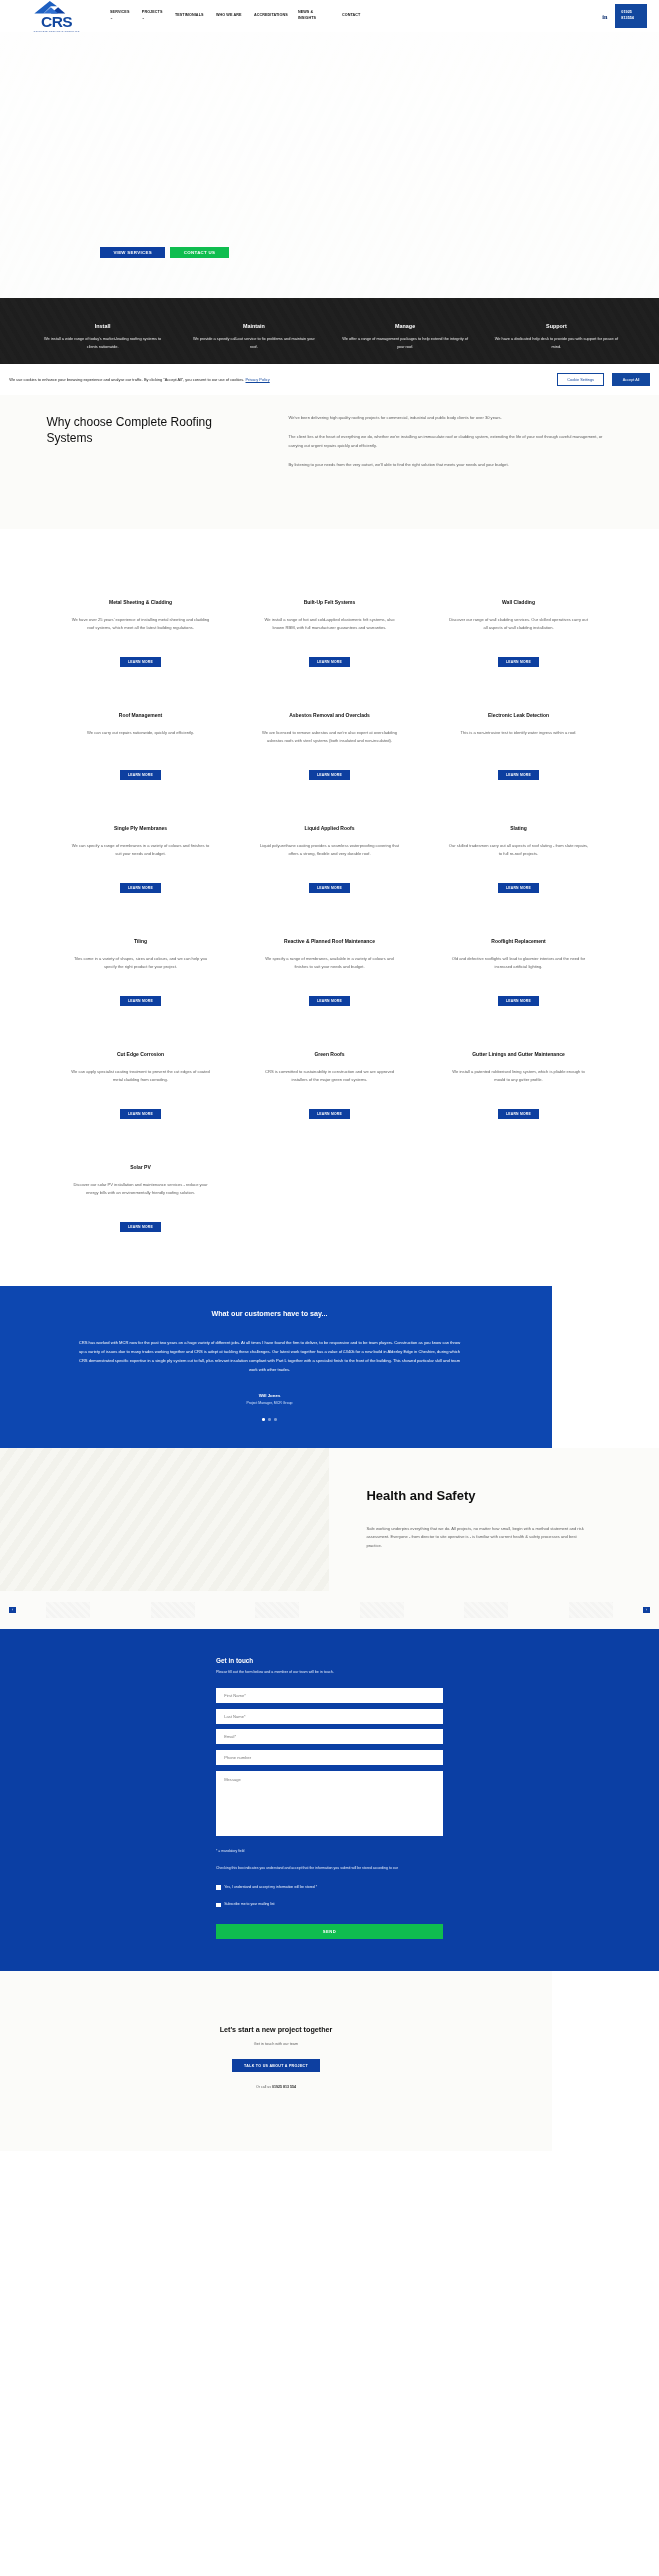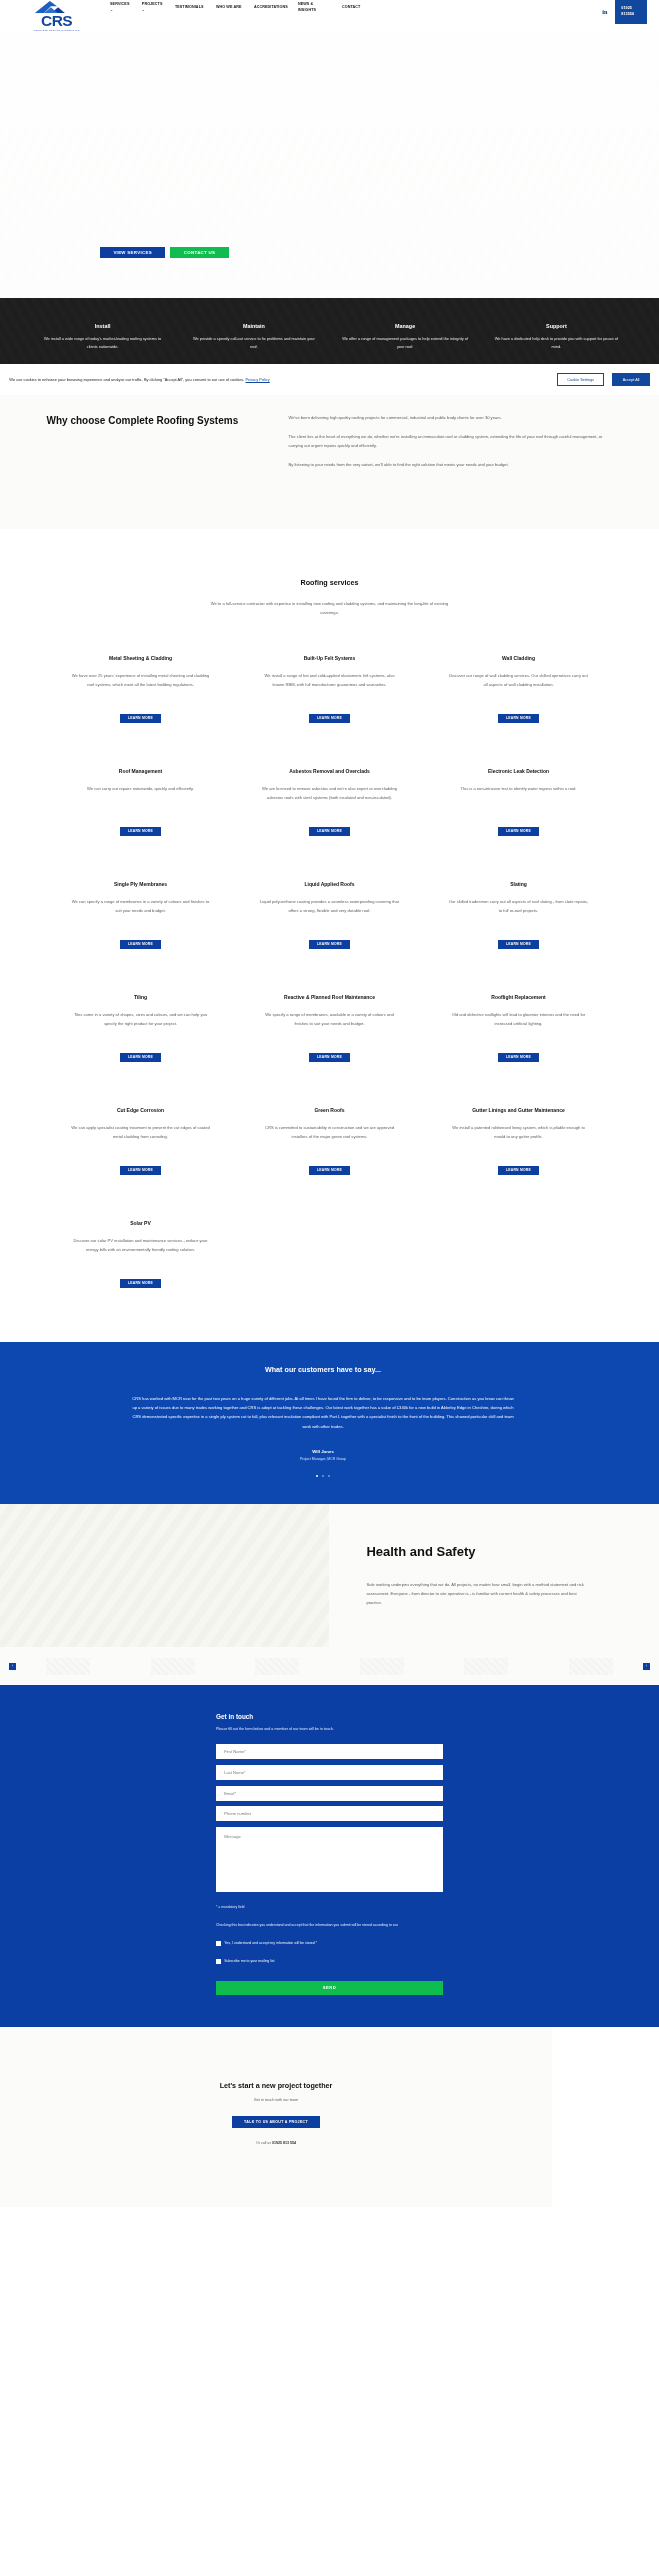--- a/index.html
+++ b/index.html
@@ -8,21 +8,21 @@
     font-family: "Liberation Sans", sans-serif;
     background: #ffffff;
     color: #222;
     width: 659px;
     overflow-x: hidden;
   }
 
   
   .site-header {
     width: 659px; height: 32px; background: #ffffff;
-    display: flex; align-items: flex-start; padding: 0 7.2px;
+    display: flex; align-items: center; padding: 0 7.2px;
     position: relative; z-index: 40;
   }
   .logo-wrap { width: 72px; display: flex; flex-direction: column; align-items: center; justify-content: center; margin-left: 13.4px;}
   .logo-mark { width: 57px; height: 13.4px; position: relative; }
   .logo-mark svg { display: block; }
   .logo-text {
     font-weight: bold; font-size: 15.5px; letter-spacing: -0.5px;
     color: #12479e; line-height: 1; font-family: "Liberation Sans", sans-serif;
   }
   .logo-sub { font-size: 2.3px; letter-spacing: 0.2px; color: #3a5fa8; margin-top: 0.5px; }
@@ -86,21 +86,21 @@
   .feature-col { flex: 1; text-align: center; padding: 0 11.3px; }
   .feature-title { color: #fff; font-size: 5.4px; font-weight: bold; margin-bottom: 5.7px; }
   .feature-desc { color: #e9e9e9; font-size: 3.9px; line-height: 2.0; }
 
   
   .why-section {
     width: 659px; background: #fbfbf9; padding: 38px 0 49px 0;
     display: flex; justify-content: center;
   }
   .why-inner { width: 566px; display: flex; gap: 37px; }
-  .why-title { font-size: 10px; font-weight: bold; color: #101010; width: 205px; line-height: 1.35; }
+  .why-title { font-size: 12px; font-weight: normal; color: #101010; width: 205px; line-height: 1.35; }
   .why-body { flex: 1; }
   .why-body p { font-size: 4.1px; color: #5a5a5a; line-height: 2.15; margin-bottom: 10.3px; }
 
   
   .services-section { width: 659px; background: #ffffff; padding: 49px 0 30px 0; }
   .services-head { text-align: center; margin-bottom: 17.5px; }
   .services-head h2 { font-size: 7.2px; font-weight: bold; color: #101010; margin-bottom: 13.4px; }
   .services-head p { font-size: 4.1px; color: #5c5c5c; line-height: 2.0; max-width: 242px; margin: 0 auto; }
 
   .services-grid {
@@ -116,21 +116,21 @@
   .service-card p { font-size: 4.1px; color: #5d5d5d; line-height: 2.05; margin-bottom: 13.4px; }
   .learn-more {
     background: #0d3fa0; color: #fff; font-size: 3.4px; font-weight: bold;
     letter-spacing: 0.2px; padding: 0 8.2px; height: 9.8px; display: inline-flex;
     align-items: center; justify-content: center; cursor: pointer;
     text-transform: uppercase; margin-top: auto; border: none;
   }
 
   
   .testimonials {
-    width: 659px; background: #0d47b0; padding: 23px 13px 27px 0; text-align: center;
+    width: 552px; background: #0d47b0; padding: 23px 13px 27px 0; text-align: center;
     position: relative;
   }
   .testimonials h2 { color: #fff; font-size: 7.2px; font-weight: bold; margin-bottom: 19.6px; }
   .testimonial-quote {
     color: #fff; font-size: 4.1px; line-height: 2.25; max-width: 382px;
     margin: 0 auto 18.5px auto;
   }
   .testimonial-name { color: #fff; font-size: 4.4px; font-weight: bold; margin-bottom: 3.1px; }
   .testimonial-role { color: #cfe0fa; font-size: 3.5px; }
   .dots { display: flex; gap: 3.6px; justify-content: center; margin-top: 13.4px; }
@@ -297,24 +297,20 @@
     <h2 class="why-title">Why choose Complete Roofing Systems</h2>
     <div class="why-body">
       <p>We've been delivering high quality roofing projects for commercial, industrial and public body clients for over 30 years.</p>
       <p>The client lies at the heart of everything we do, whether we're installing an immaculate roof or cladding system, extending the life of your roof through careful management, or carrying out urgent repairs quickly and efficiently.</p>
       <p>By listening to your needs from the very outset, we'll able to find the right solution that meets your needs and your budget.</p>
     </div>
   </div>
 </section>
 
 <section class="services-section">
-  <div class="services-head">
-    <h2>Roofing services</h2>
-    <p>We're a full-service contractor with expertise in installing new roofing and cladding systems, and maintaining the long-life of existing coverings.</p>
-  </div>
 
   <div class="services-grid">
     <div class="service-card">
       <h3>Metal Sheeting &amp; Cladding</h3>
       <p>We have over 25 years' experience of installing metal sheeting and cladding roof systems, which meet all the latest building regulations.</p>
       <button class="learn-more">LEARN MORE</button>
     </div>
     <div class="service-card">
       <h3>Built-Up Felt Systems</h3>
       <p>We install a range of hot and cold-applied elastomeric felt systems, also known RBM, with full manufacturer guarantees and warranties.</p>

